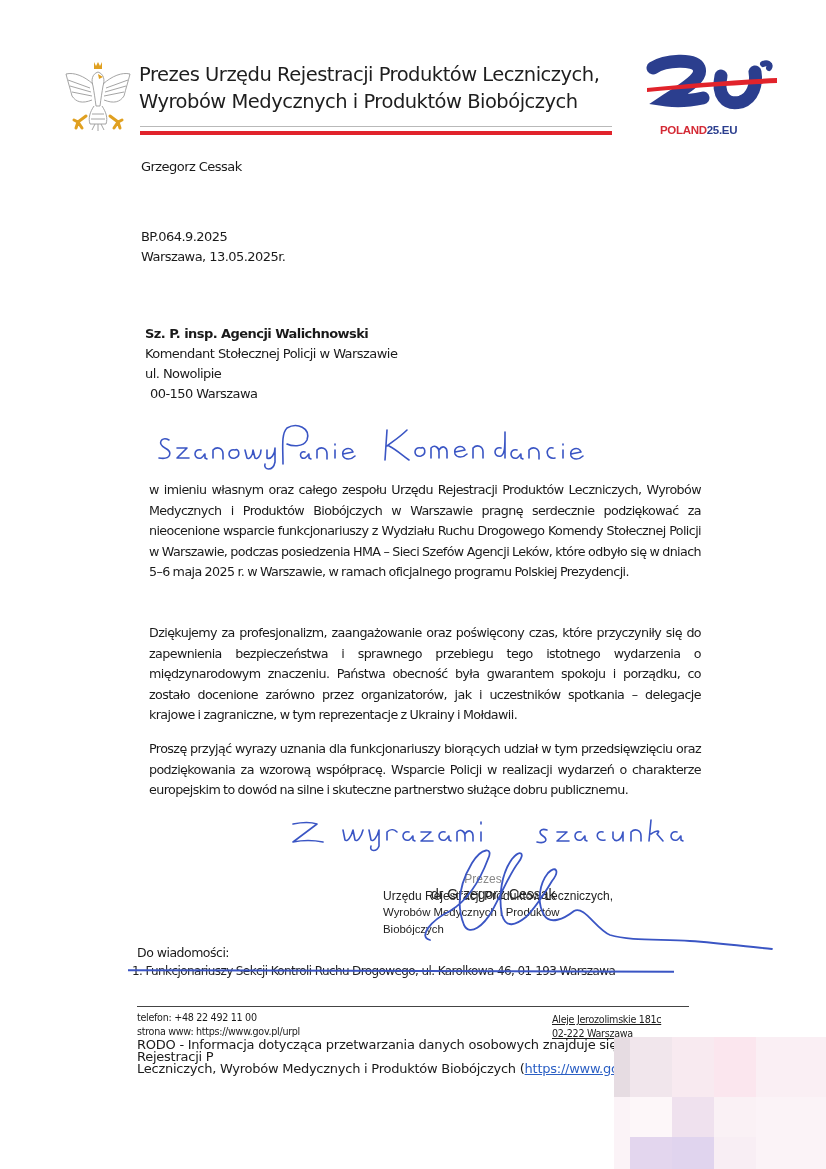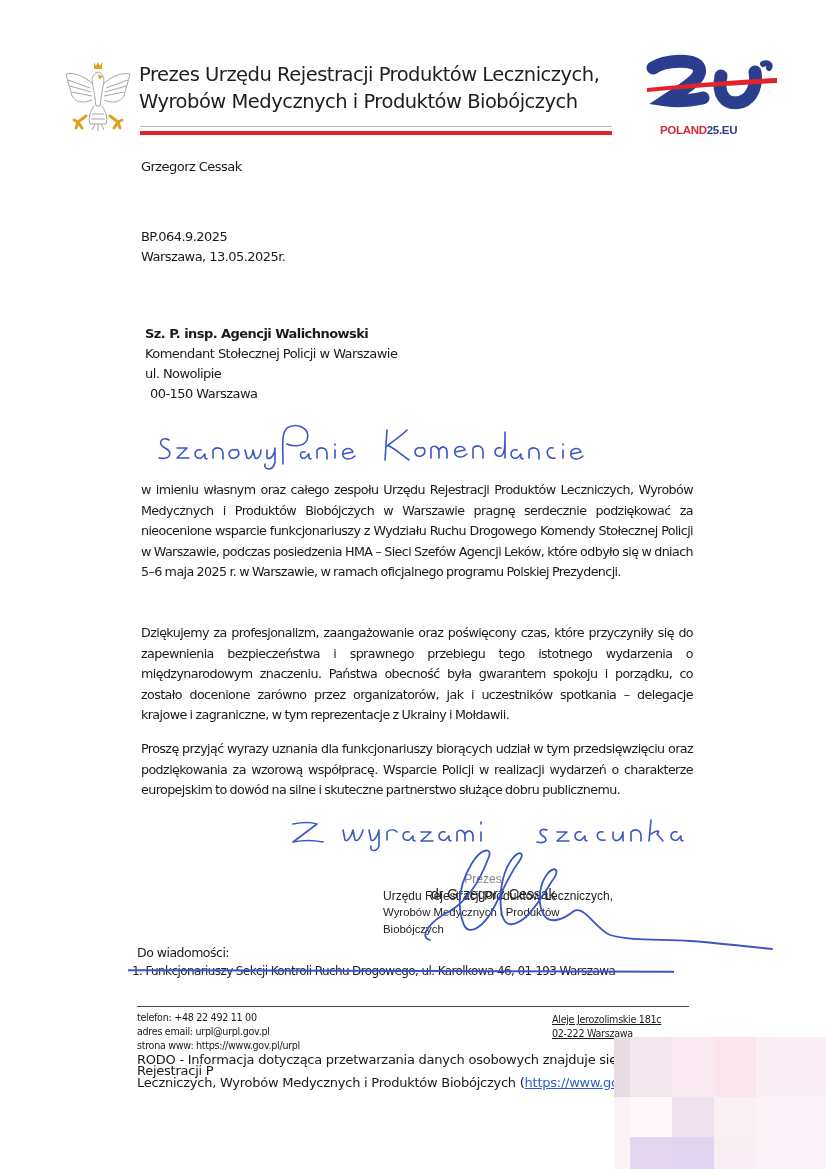--- a/index.html
+++ b/index.html
@@ -22,21 +22,21 @@
   .sender { left: 141px; top: 157px; }
   .ref { left: 141px; top: 227px; }
   .addressee { left: 145px; top: 324px; }
   .addressee .bold { font-weight: bold; }
   .addr-indent { padding-left: 5px; }
 
   .hand { left: 155px; top: 418px; width: 540px; height: 56px; }
   .hand2 { left: 285px; top: 812px; width: 440px; height: 40px; }
   .signature { left: 360px; top: 845px; width: 420px; height: 110px; }
 
-  .body-p { left: 141px; width: 552px; text-align: justify; font-family: "DejaVu Sans", sans-serif; font-size: 12.7px; line-height: 20.6px; letter-spacing: -0.6px; word-spacing: -0.5px; color: #1a1a1a; }
+  .body-p { left: 149px; width: 552px; text-align: justify; font-family: "DejaVu Sans", sans-serif; font-size: 12.7px; line-height: 20.6px; letter-spacing: -0.6px; word-spacing: -0.5px; color: #1a1a1a; }
   .p1 { top: 480px; }
   .p2 { top: 623px; }
   .p3 { top: 739px; }
 
   .stamp { left: 383px; top: 871px; width: 240px; font-family: "Liberation Sans", sans-serif; font-size: 12px; line-height: 16.5px; color: #222; }
   .stamp .c { text-align: center; color: #888; padding-left: 40px; width: 120px; }
   .stamp-name { left: 431px; top: 886px; font-family: "Liberation Sans", sans-serif; font-size: 14px; color: #222; }
 
   .cc-label { left: 137px; top: 945px; font-family: "DejaVu Sans", sans-serif; font-size: 12.5px; letter-spacing: -0.5px; }
   .cc-item { left: 132px; top: 964px; font-family: "DejaVu Sans", sans-serif; font-size: 12px; letter-spacing: -0.6px; color: #222; }
@@ -174,21 +174,20 @@
   </svg>
 </div>
 
 <div class="abs cc-label">Do wiadomości:</div>
 <div class="abs cc-item">1. Funkcjonariuszy Sekcji Kontroli Ruchu Drogowego, ul. Karolkowa 46, 01-193 Warszawa</div>
 <div class="abs strike"></div>
 
 <div class="abs footer-rule"></div>
 <div class="abs footer">
   <div>telefon: +48 22 492 11 00</div>
-  <div>adres email: urpl@urpl.gov.pl</div>
   <div>strona www: https://www.gov.pl/urpl</div>
   <div class="small">RODO - Informacja dotycząca przetwarzania danych osobowych znajduje się na stronie internetowej Urzędu Rejestracji P</div>
   <div class="small"><span>Leczniczych, Wyrobów Medycznych i Produktów Biobójczych (</span><span class="link">https://www.gov.pl/urpl/dane-osobowe</span><span>).</span></div>
 </div>
 <div class="abs footer-right">
   <div>Aleje Jerozolimskie 181c</div>
   <div>02-222 Warszawa</div>
 </div>
 
 <div class="abs redact">

